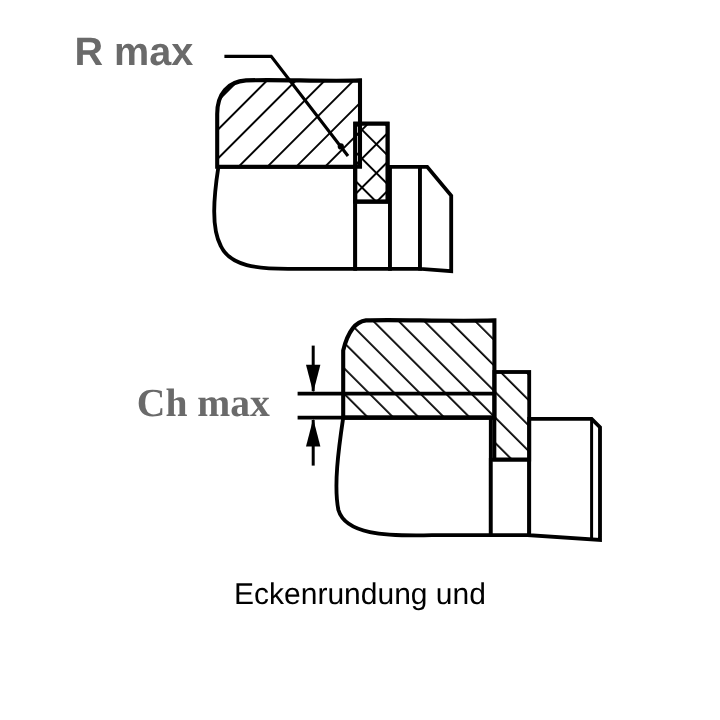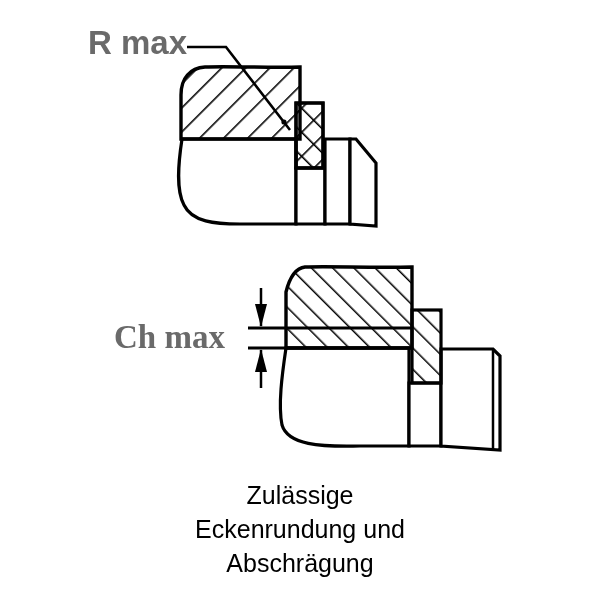--- a/index.html
+++ b/index.html
@@ -56,20 +56,18 @@
     <line x1="248" y1="328" x2="412" y2="328" stroke="#000" stroke-width="3"></line>
     <line x1="248" y1="348" x2="412" y2="348" stroke="#000" stroke-width="3"></line>
 
     <line x1="261" y1="288" x2="261" y2="326" stroke="#000" stroke-width="2.5"></line>
     <polygon points="255,304 267,304 261,327" fill="#000"></polygon>
     <line x1="261" y1="350" x2="261" y2="388" stroke="#000" stroke-width="2.5"></line>
     <polygon points="255,372 267,372 261,349" fill="#000"></polygon>
   </g>
 </svg>
 
-<div class="lbl" style="left:88px; top:26px;">R max</div>
+<div class="lbl" style="left:62px; top:26px;">R max</div>
 <div class="lbl" style="left:114px; top:321px;font-family:Liberation Serif, serif;">Ch max</div>
 
 <div class="caption">
-  <div>Zulässige</div>
   <div>Eckenrundung und</div>
-  <div>Abschrägung</div>
 </div>
 
 </body></html>

